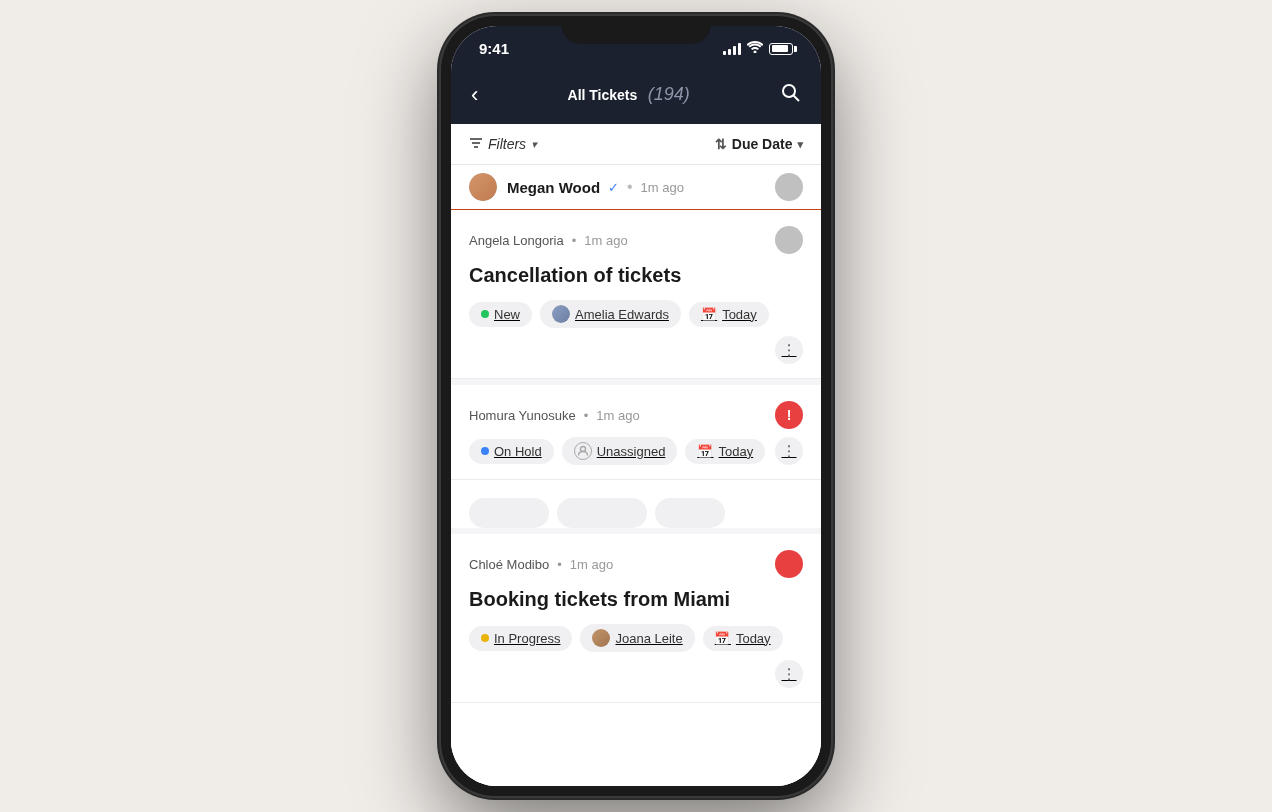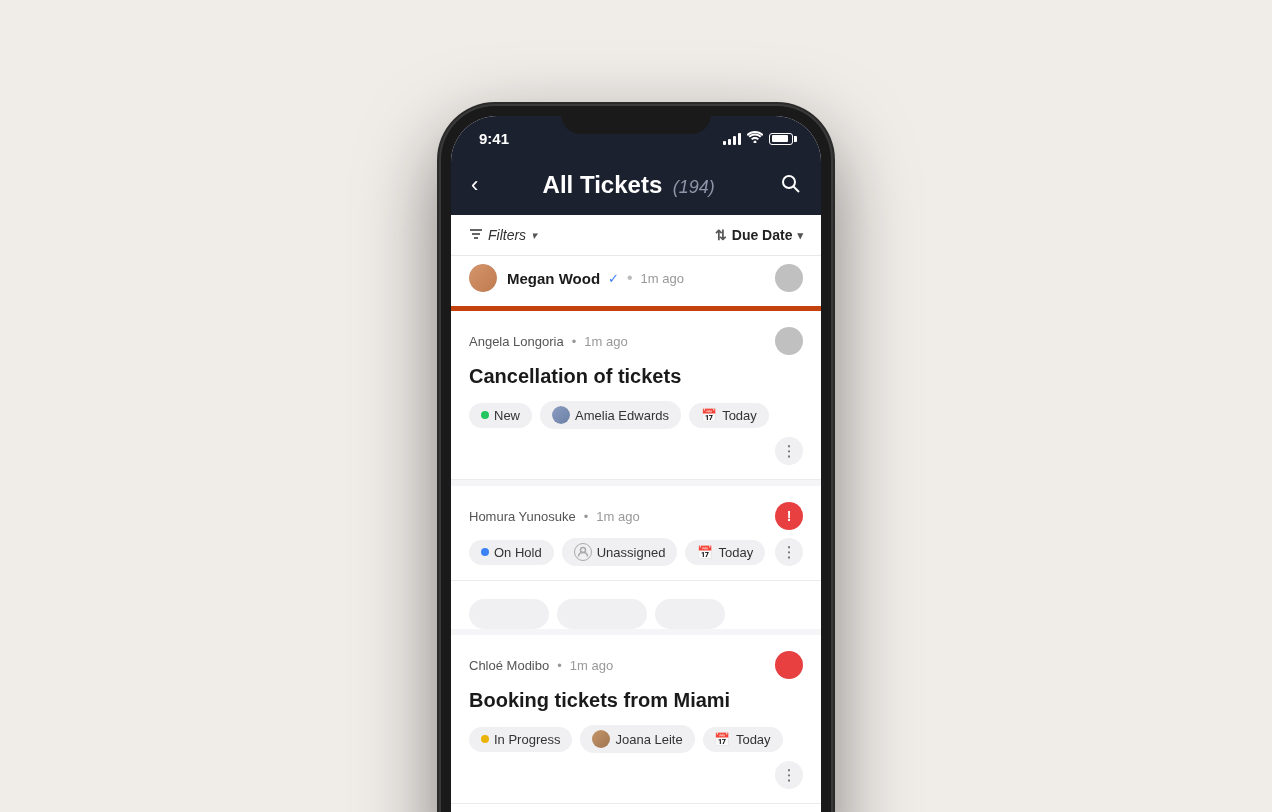--- a/index.html
+++ b/index.html
@@ -12,21 +12,21 @@
       min-height: 100vh;
       font-family: -apple-system, BlinkMacSystemFont, 'Segoe UI', sans-serif;
     }
 
     .phone-wrapper {
       width: 420px;
       height: 600px;
       position: relative;
       display: flex;
       justify-content: center;
-      align-items: flex-start;
+      align-items: center;
     }
 
     .phone-frame {
       width: 390px;
       height: 780px;
       background: #1a1a1a;
       border-radius: 54px;
       position: relative;
       box-shadow:
         0 0 0 2px #3a3a3a,
@@ -155,21 +155,21 @@
 
     .nav-back {
       color: white;
       font-size: 22px;
       font-weight: 300;
       cursor: pointer;
     }
 
     .nav-title {
       color: white;
-      font-size: 24px;
+      font-size: 14px;
       font-weight: 700;
     }
 
     .nav-count {
       color: #8e95a8;
       font-size: 18px;
       font-weight: 400;
       margin-left: 6px;
       font-style: italic;
     }
@@ -308,20 +308,21 @@
       color: #1a1a1a;
       margin-bottom: 12px;
       line-height: 1.3;
     }
 
     .ticket-tags {
       display: flex;
       align-items: center;
       gap: 8px;
       flex-wrap: wrap;
+      text-decoration: underline;
     }
 
     .tag {
       display: flex;
       align-items: center;
       gap: 5px;
       padding: 5px 12px;
       border-radius: 20px;
       background: #f0f0f2;
       font-size: 13px;
@@ -389,23 +390,23 @@
 
     .ghost-tag {
       height: 30px;
       background: #f0f0f2;
       border-radius: 20px;
       width: 80px;
     }
 
     
     .ticket-top-partial {
-      padding: 8px 18px 14px;
+      padding: 8px 18px 8px;
       background: white;
-      border-bottom: 5px solid #c2410c;
+      border-bottom: 1px solid #c2410c;
       display: flex;
       justify-content: space-between;
       align-items: center;
     }
 
     .avatar-megan {
       width: 100%;
       height: 100%;
       background: linear-gradient(135deg, #d4956a 0%, #c07a50 100%);
       border-radius: 50%;

